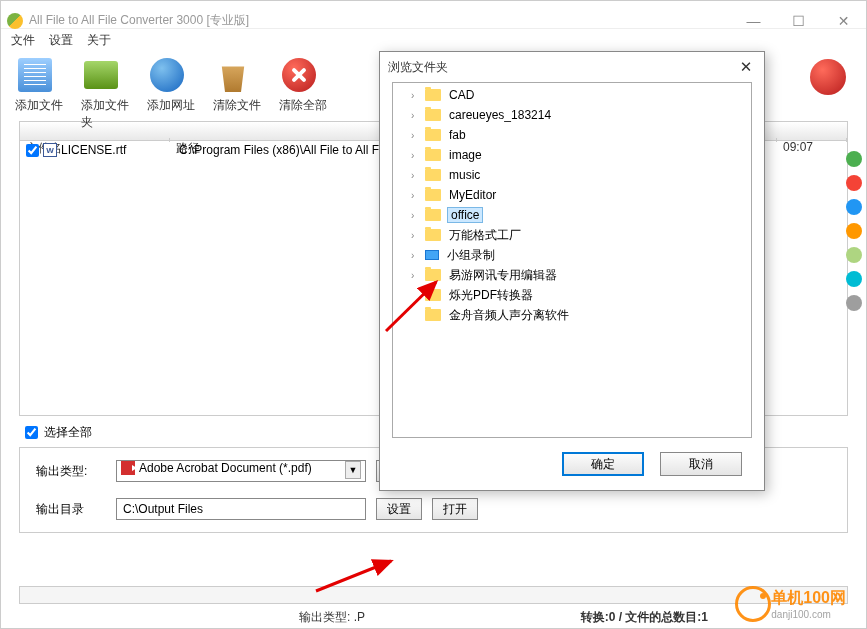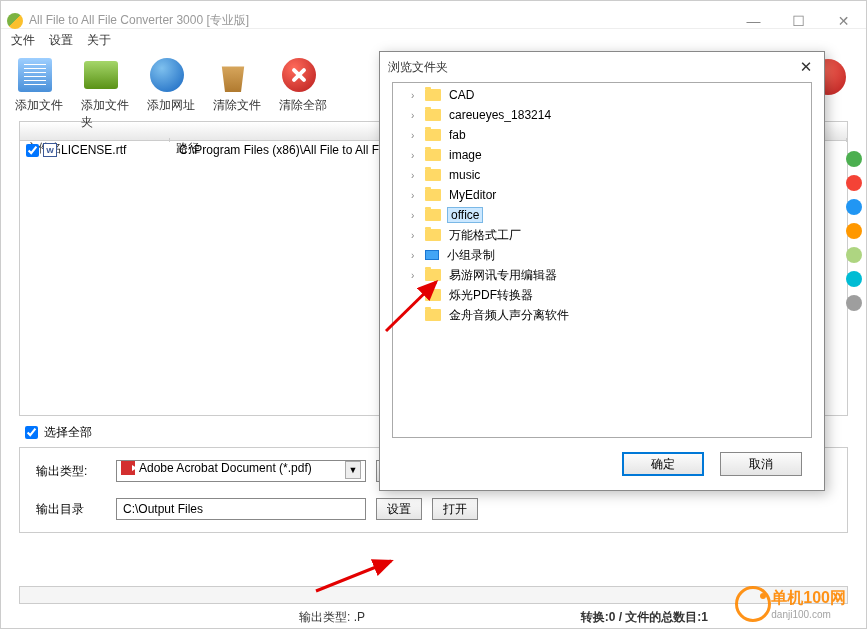--- a/index.html
+++ b/index.html
@@ -50,21 +50,21 @@
 
 
 .statusbar { position: absolute; left: 18px; right: 18px; bottom: 24px; height: 18px; border: 1px solid #ccc; background: #f5f5f5; }
 .statusbar2 { position: absolute; left: 18px; right: 18px; bottom: 2px; display: flex; justify-content: space-between; color: #333; }
 
 
 .side-toolbar { position: absolute; right: 2px; top: 150px; width: 18px; display: flex; flex-direction: column; gap: 8px; }
 .side-toolbar .side-icon { width: 16px; height: 16px; border-radius: 50%; }
 
 
-.dialog { position: absolute; left: 378px; top: 50px; width: 446px; height: 440px; background: #fff; border: 1px solid #888; box-shadow: 3px 3px 12px rgba(0,0,0,0.25); display: flex; flex-direction: column; }
+.dialog { position: absolute; left: 378px; top: 50px; width: 386px; height: 440px; background: #fff; border: 1px solid #888; box-shadow: 3px 3px 12px rgba(0,0,0,0.25); display: flex; flex-direction: column; }
 .dialog-title { height: 30px; display: flex; align-items: center; padding: 0 8px; }
 .dialog-title .dtitle { flex: 1; color: #333; }
 .dialog-title .dclose { width: 20px; text-align: center; font-size: 15px; color: #333; }
 .dialog-sub { padding: 4px 12px 8px 12px; color: #333; }
 .tree-container { flex: 1; border: 1px solid #aaa; margin: 0 12px; overflow-y: auto; background: #fff; padding: 2px 0; }
 .tree-item { display: flex; align-items: center; height: 20px; padding-left: 18px; }
 .tree-item .expander { width: 12px; color: #888; font-size: 10px; }
 .tree-item .folder { width: 16px; height: 12px; background: #ffd966; border-radius: 1px; margin: 0 6px 0 2px; position: relative; }
 .tree-item .folder::before { content: ""; position: absolute; top: -2px; left: 0; width: 6px; height: 2px; background: #ffd966; border-radius: 1px 1px 0 0; }
 .tree-item .monitor { width: 14px; height: 10px; border: 1px solid #1976d2; background: #42a5f5; margin: 0 6px 0 2px; }

